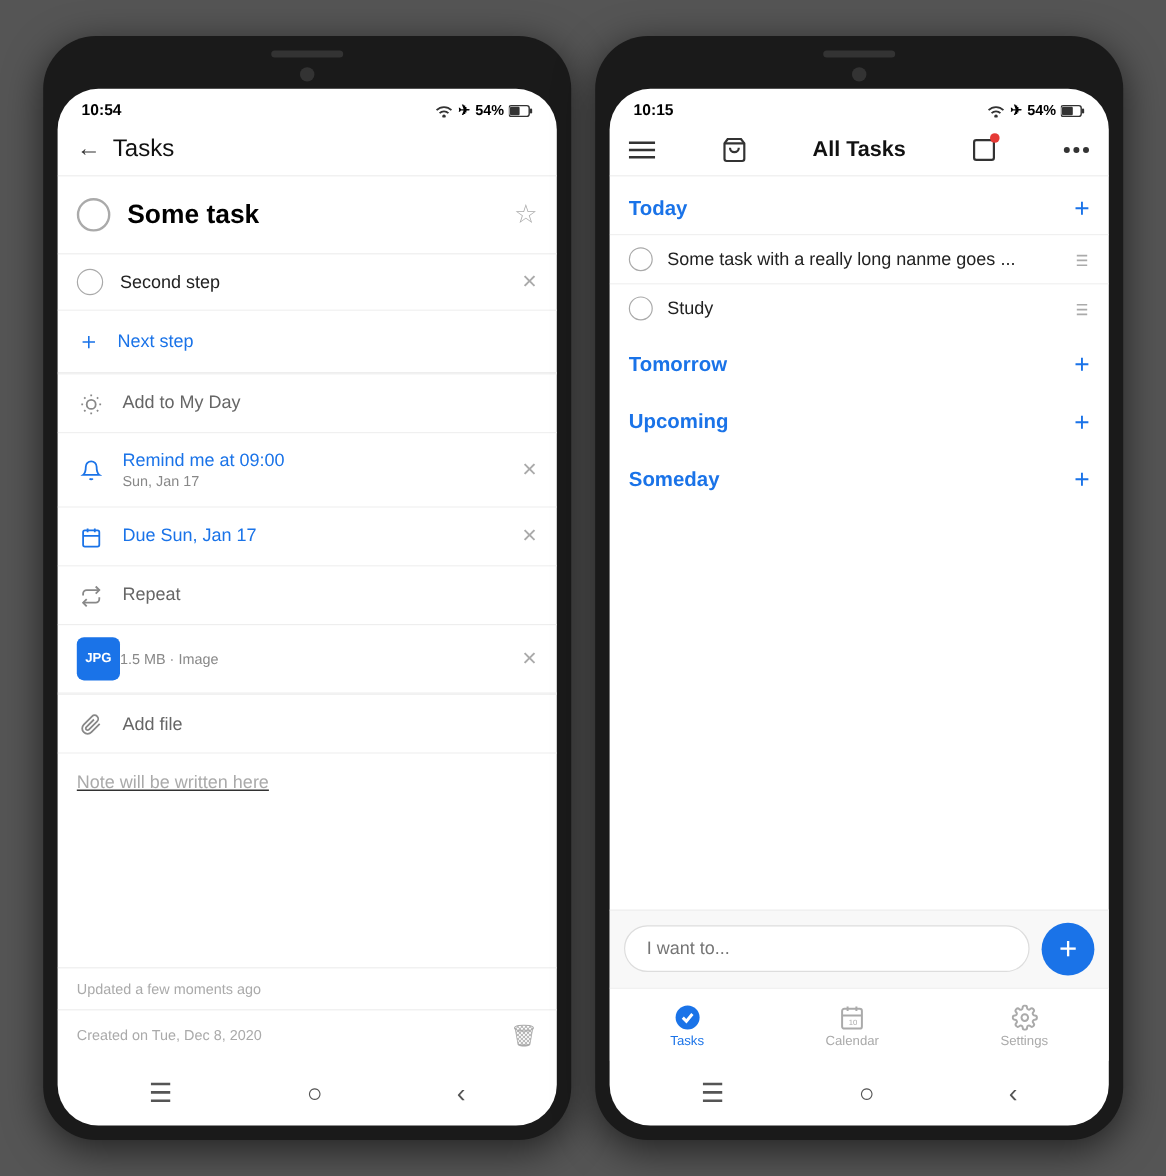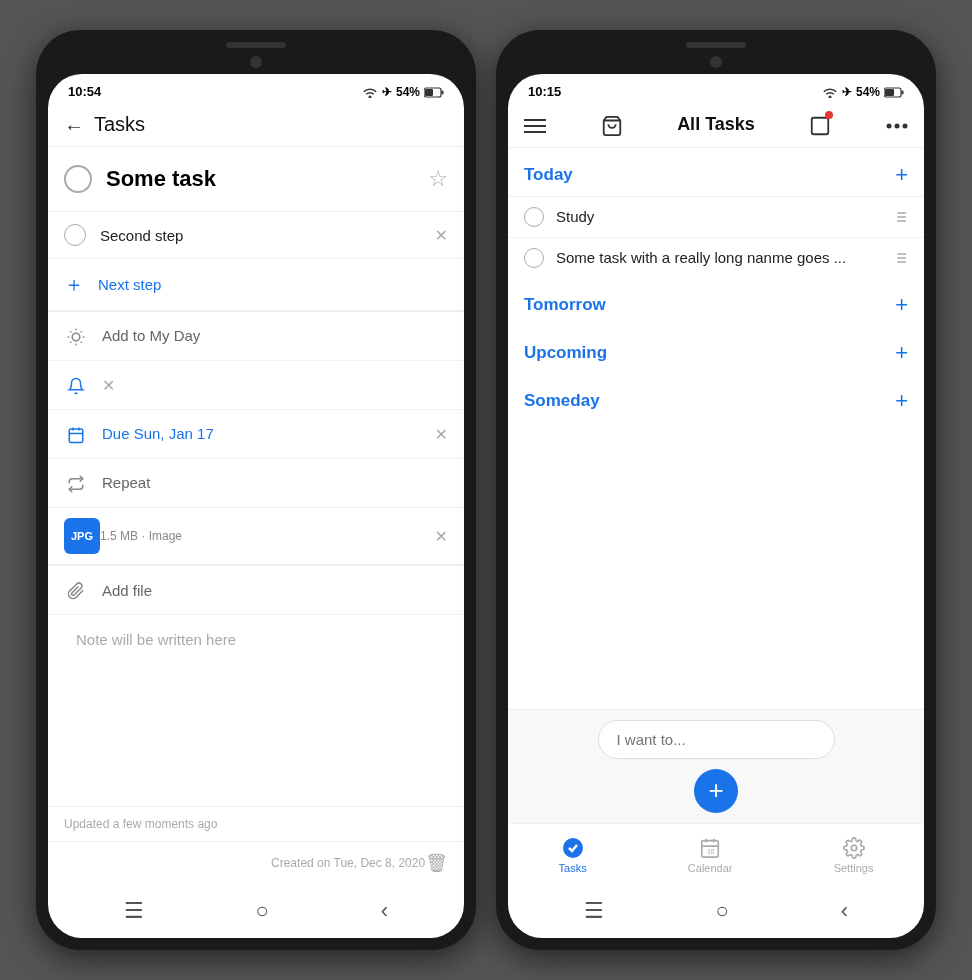--- a/index.html
+++ b/index.html
@@ -219,39 +219,40 @@
       color: #fff;
       font-size: 11px;
       font-weight: 700;
       flex-shrink: 0;
     }
     .file-info { flex: 1; }
     .file-name { font-size: 14px; color: #222; }
     .file-meta { font-size: 12px; color: #888; }
 
     .note-section {
-      padding: 16px 28px;
+      padding: 16px 16px;
       border-bottom: 1px solid #eee;
       flex: 1;
+      text-decoration: underline;
     }
     .note-text {
       font-size: 15px;
       color: #aaa;
     }
 
     .updated-row {
       padding: 10px 16px;
       font-size: 12px;
       color: #aaa;
       border-bottom: 1px solid #eee;
     }
     .created-row {
       display: flex;
       align-items: center;
-      justify-content: flex-end;
+      justify-content: space-between;
       padding: 10px 16px;
       font-size: 12px;
       color: #aaa;
     }
     .trash-icon {
       font-size: 18px;
       color: #aaa;
       cursor: pointer;
     }
 
@@ -334,21 +335,20 @@
     }
 
     
     .bottom-input-bar {
       padding: 10px 12px;
       background: #f8f8f8;
       border-top: 1px solid #eee;
       display: flex;
       align-items: center;
       gap: 10px;
-      flex-direction: column;
     }
     .task-input {
       flex: 1;
       border: 1.5px solid #ddd;
       border-radius: 24px;
       padding: 10px 18px;
       font-size: 15px;
       color: #aaa;
       background: #fff;
       outline: none;
@@ -476,20 +476,24 @@
         </div>
       </div>
 
       <div class="action-row">
         <span class="action-icon blue">
           <svg width="18" height="18" viewBox="0 0 24 24" fill="none" stroke="#1a73e8" stroke-width="2">
               <path d="M18 8A6 6 0 0 0 6 8c0 7-3 9-3 9h18s-3-2-3-9"></path>
               <path d="M13.73 21a2 2 0 0 1-3.46 0"></path>
             </svg>
         </span>
+        <div class="action-content">
+          <span class="action-title blue">Remind me at 09:00</span>
+          <div class="action-subtitle">Sun, Jan 17</div>
+        </div>
         <span class="action-x">✕</span>
       </div>
 
       <div class="action-row">
         <span class="action-icon blue">
           <svg width="18" height="18" viewBox="0 0 24 24" fill="none" stroke="#1a73e8" stroke-width="2">
               <rect x="3" y="4" width="18" height="18" rx="2" ry="2"></rect>
               <line x1="16" y1="2" x2="16" y2="6"></line>
               <line x1="8" y1="2" x2="8" y2="6"></line>
               <line x1="3" y1="10" x2="21" y2="10"></line>
@@ -614,30 +618,30 @@
     </div>
 
     <div class="tasks-content">
 
       <div class="section-header">
         <span class="section-title">Today</span>
         <span class="section-plus">+</span>
       </div>
       <div class="task-item">
         <div class="task-circle"></div>
-        <span class="task-item-text">Study</span>
+        <span class="task-item-text">Some task with a really long nanme goes ...</span>
         <span class="subtask-icon">
           <svg width="16" height="16" viewBox="0 0 24 24" fill="none" stroke="#aaa" stroke-width="2">
               <path d="M8 6H21M8 12H21M8 18H21M3 6h.01M3 12h.01M3 18h.01"></path>
             </svg>
         </span>
       </div>
       <div class="task-item">
         <div class="task-circle"></div>
-        <span class="task-item-text">Some task with a really long nanme goes ...</span>
+        <span class="task-item-text">Study</span>
         <span class="subtask-icon">
           <svg width="16" height="16" viewBox="0 0 24 24" fill="none" stroke="#aaa" stroke-width="2">
               <path d="M8 6H21M8 12H21M8 18H21M3 6h.01M3 12h.01M3 18h.01"></path>
             </svg>
         </span>
       </div>
 
       <div class="section-header">
         <span class="section-title">Tomorrow</span>
         <span class="section-plus">+</span>

